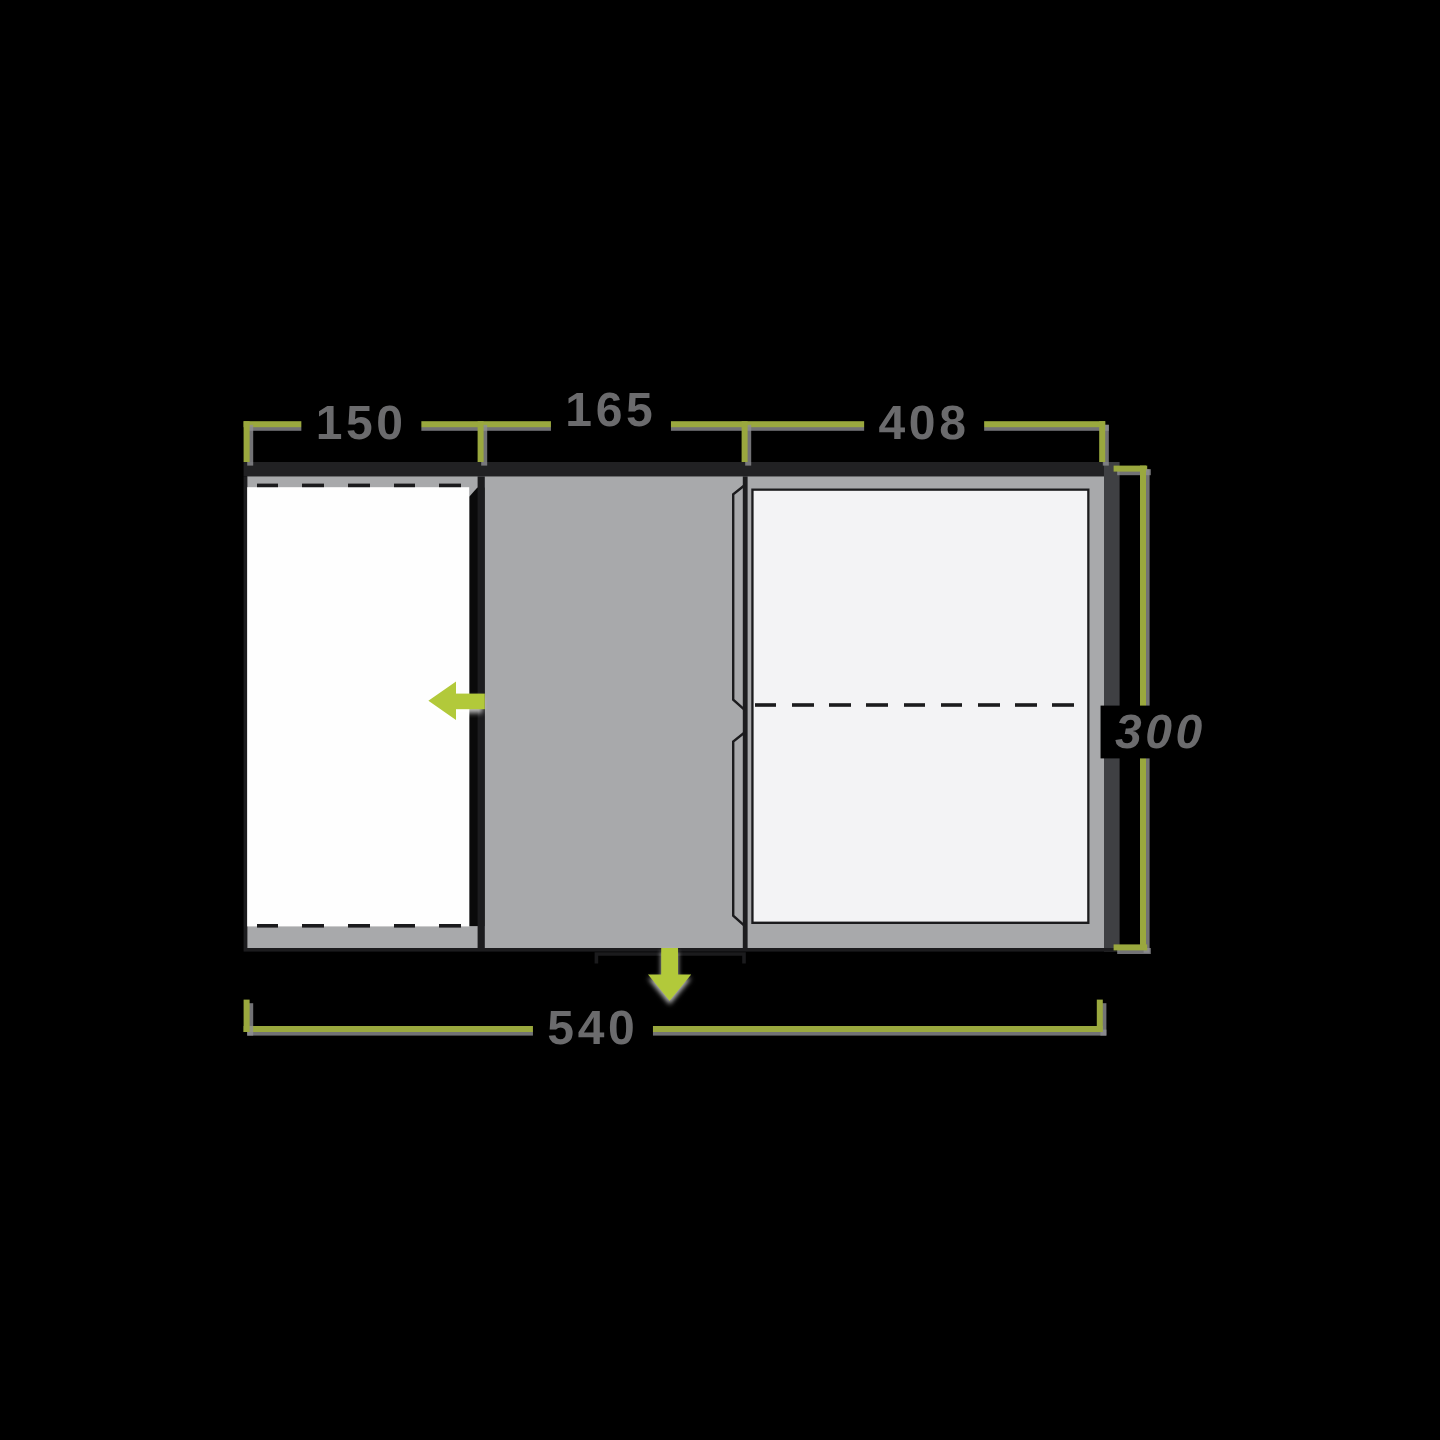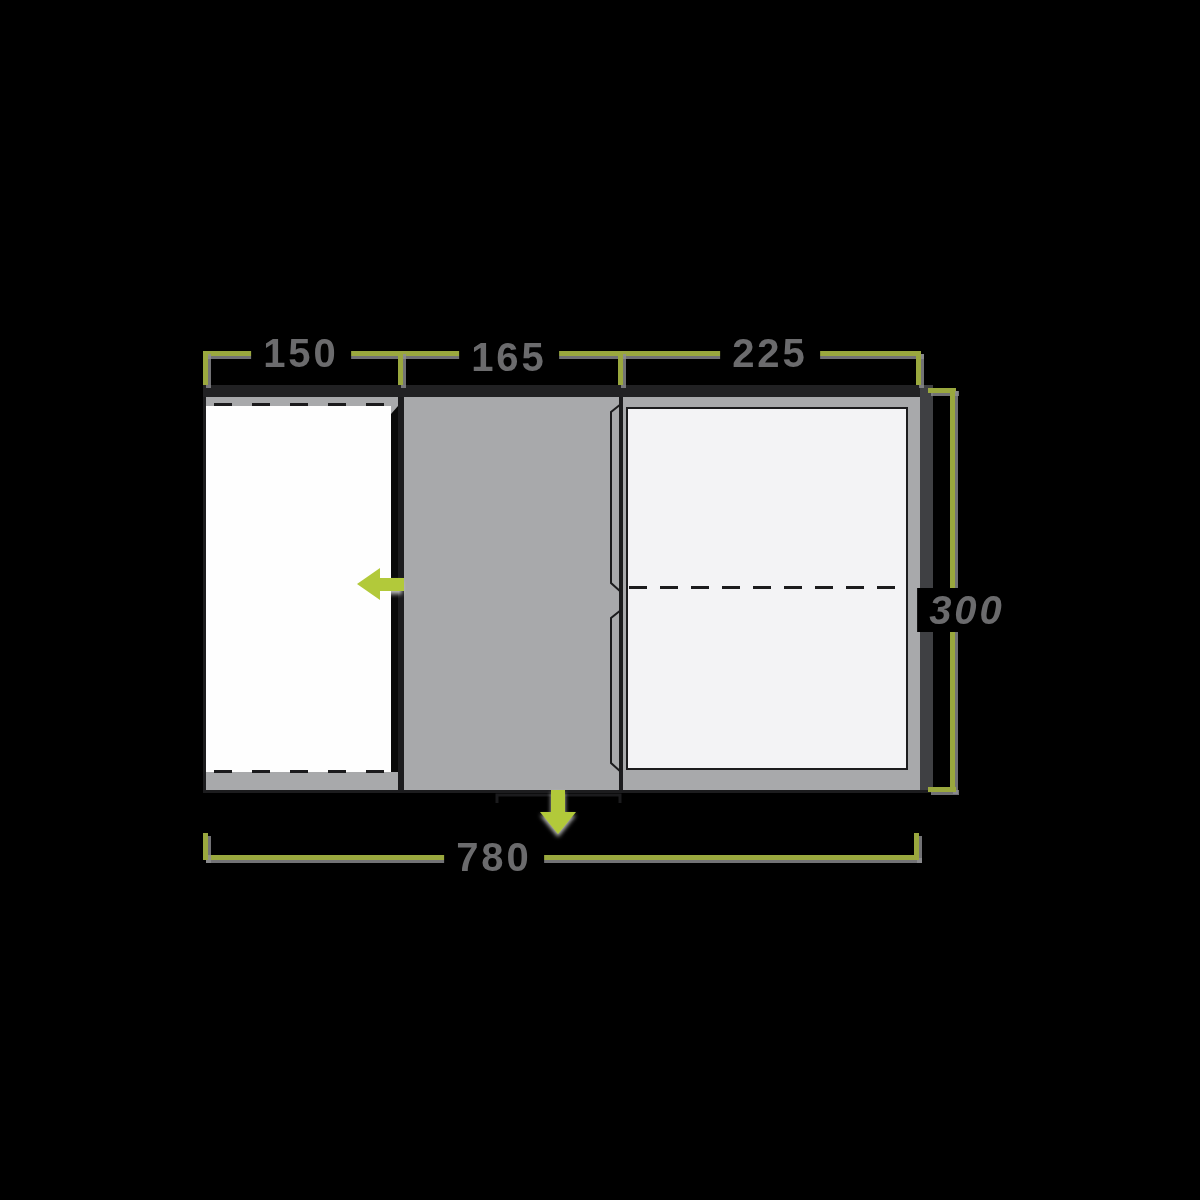--- a/index.html
+++ b/index.html
@@ -48,21 +48,21 @@
 
   
   .dimlabel{
     transform:translate(-50%,-50%);
     background:#000;
     color:#6b6b6d;
     font-size:40px;font-weight:bold;letter-spacing:3px;
     line-height:44px;padding:0 12px;white-space:nowrap;
   }
   .lbl-150{left:301px;top:353px;}
-  .lbl-165{left:509px;top:357px;}
+  .lbl-165{left:509px;top:342px;}
   .lbl-225{left:770px;top:353px;}
   .lbl-300{left:967px;top:610px;font-style:italic;}
   .lbl-540{left:494px;top:857px;}
 
   
   .arrow{filter:drop-shadow(-2px 3px 2px rgba(255,255,255,.75));}
   .arrow-left{left:357px;top:568px;width:47px;height:32px;}
   .arrow-left .shaft{position:absolute;left:22px;top:10px;width:25px;height:13px;background:#b2c93a;}
   .arrow-left .head{position:absolute;left:0;top:0;width:0;height:0;
     border-top:16px solid transparent;border-bottom:16px solid transparent;border-right:23px solid #b2c93a;}
@@ -105,23 +105,23 @@
   <div class="abs gline riser-d"></div>
   <div class="abs gline r300-top"></div>
   <div class="abs gline r300-v"></div>
   <div class="abs gline r300-bot"></div>
   <div class="abs gline b540-line"></div>
   <div class="abs gline b540-riser-l"></div>
   <div class="abs gline b540-riser-r"></div>
 
   <div class="abs dimlabel lbl-150">150</div>
   <div class="abs dimlabel lbl-165">165</div>
-  <div class="abs dimlabel lbl-225">225</div>
+  <div class="abs dimlabel lbl-225">408</div>
   <div class="abs dimlabel lbl-300">300</div>
-  <div class="abs dimlabel lbl-540">780</div>
+  <div class="abs dimlabel lbl-540">540</div>
 
   <div class="abs arrow arrow-left">
     <div class="shaft"></div>
     <div class="head"></div>
   </div>
   <div class="abs arrow arrow-down">
     <div class="shaft"></div>
     <div class="head"></div>
   </div>
 

